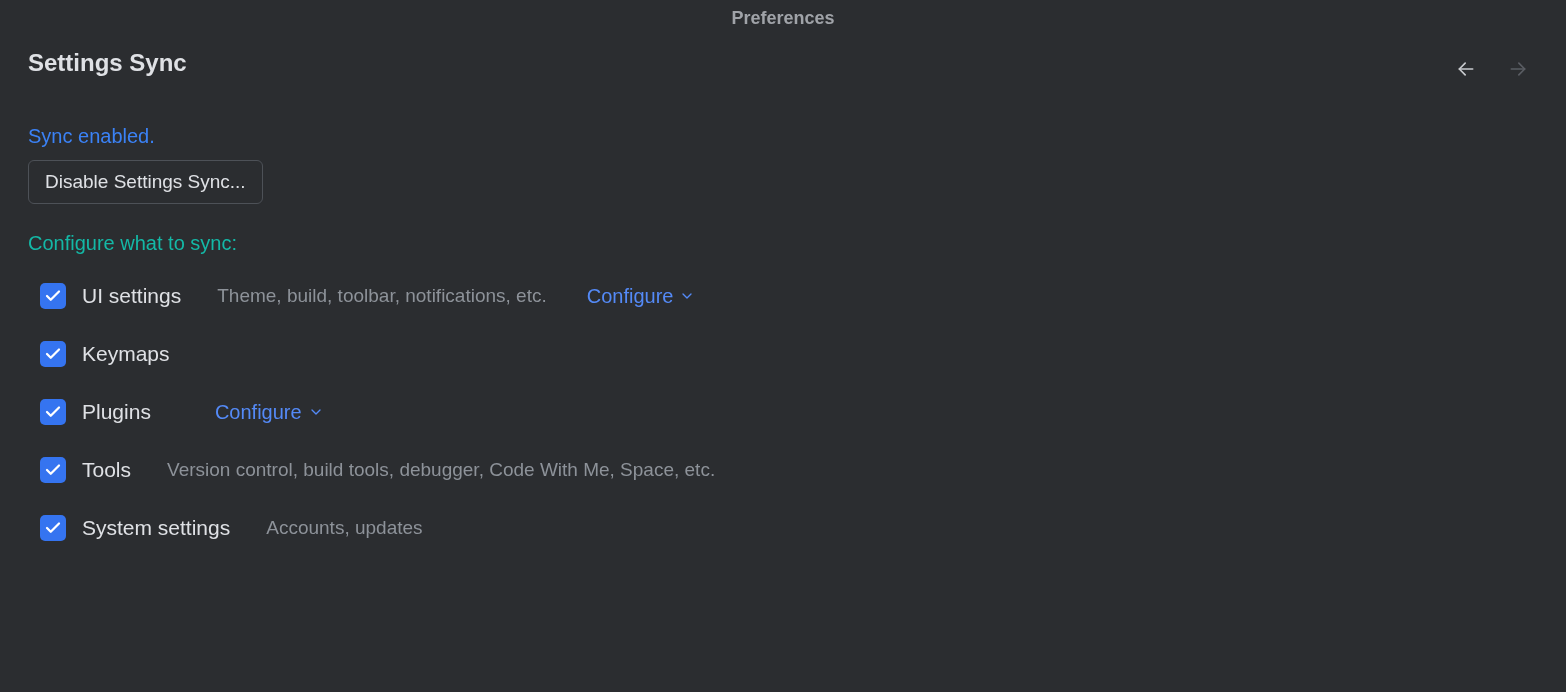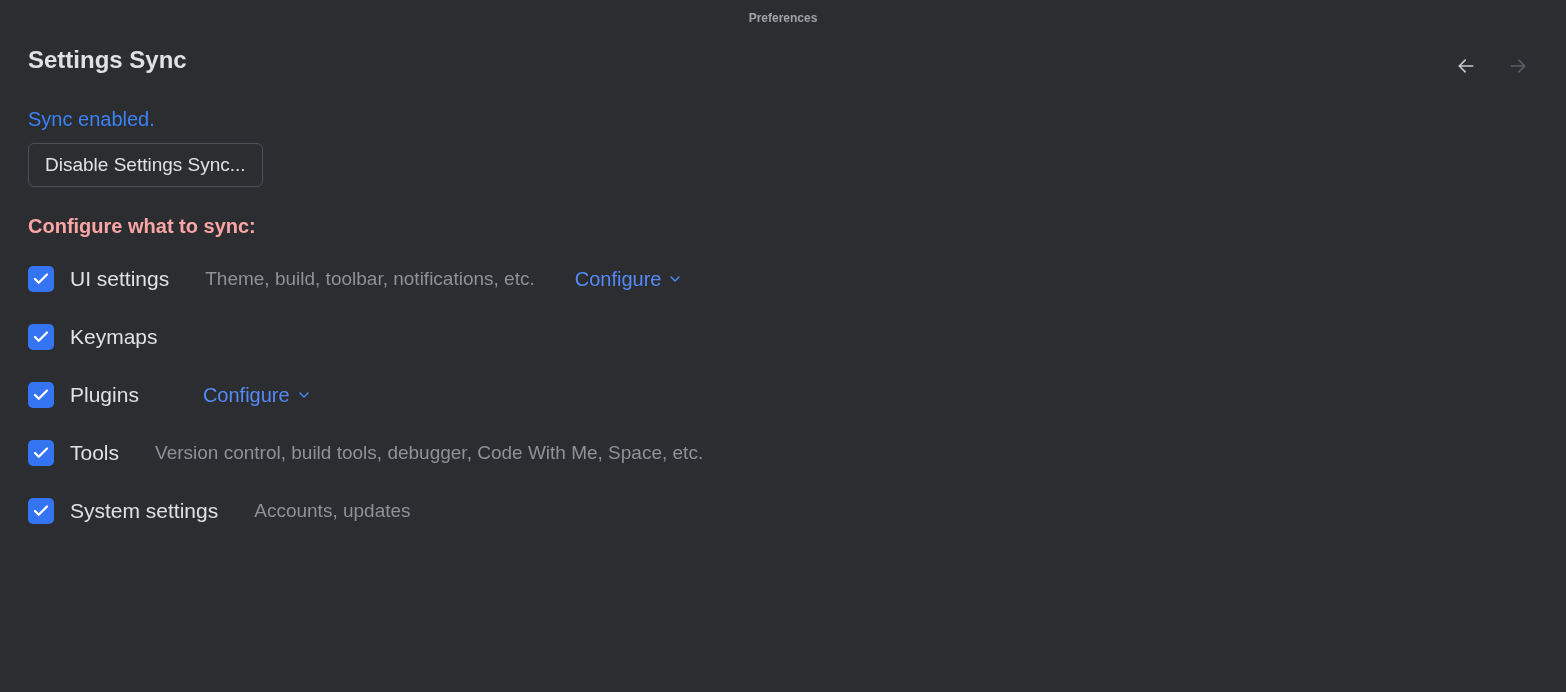--- a/index.html
+++ b/index.html
@@ -15,21 +15,21 @@
       color: #dfe1e5;
       overflow: hidden;
     }
     .header {
       width: 100%;
       text-align: center;
       padding-top: 8px;
       padding-bottom: 20px;
     }
     .header-title {
-      font-size: 12px;
+      font-size: 18px;
       font-weight: 600;
       color: #a0a3a8;
     }
     .content {
       padding-left: 28px;
       padding-right: 28px;
       position: relative;
     }
     .nav-arrows {
       position: absolute;
@@ -48,52 +48,52 @@
       justify-content: center;
     }
     .arrow-btn svg {
       width: 20px;
       height: 20px;
     }
     .page-title {
       font-size: 24px;
       font-weight: 700;
       color: #dfe1e5;
-      margin-bottom: 34px;
+      margin-bottom: 48px;
     }
     .status-text {
       font-size: 20px;
       color: #3b82f6;
       margin-bottom: 12px;
     }
     .disable-btn {
       background: transparent;
       border: 1px solid #4d5157;
       border-radius: 6px;
       color: #dfe1e5;
       font-size: 19px;
       padding: 10px 16px;
       cursor: pointer;
       margin-bottom: 28px;
     }
     .section-label {
       font-size: 20px;
-      color: #fca5a5;
+      color: #14b8a6;
       margin-bottom: 28px;
-      font-weight: bold;
     }
     .sync-options {
       display: flex;
       flex-direction: column;
       gap: 32px;
     }
     .sync-row {
       display: flex;
       align-items: center;
       gap: 16px;
+      margin-left: 12px;
     }
     .checkbox {
       width: 26px;
       height: 26px;
       background-color: #3574f0;
       border-radius: 5px;
       display: flex;
       align-items: center;
       justify-content: center;
       cursor: pointer;

